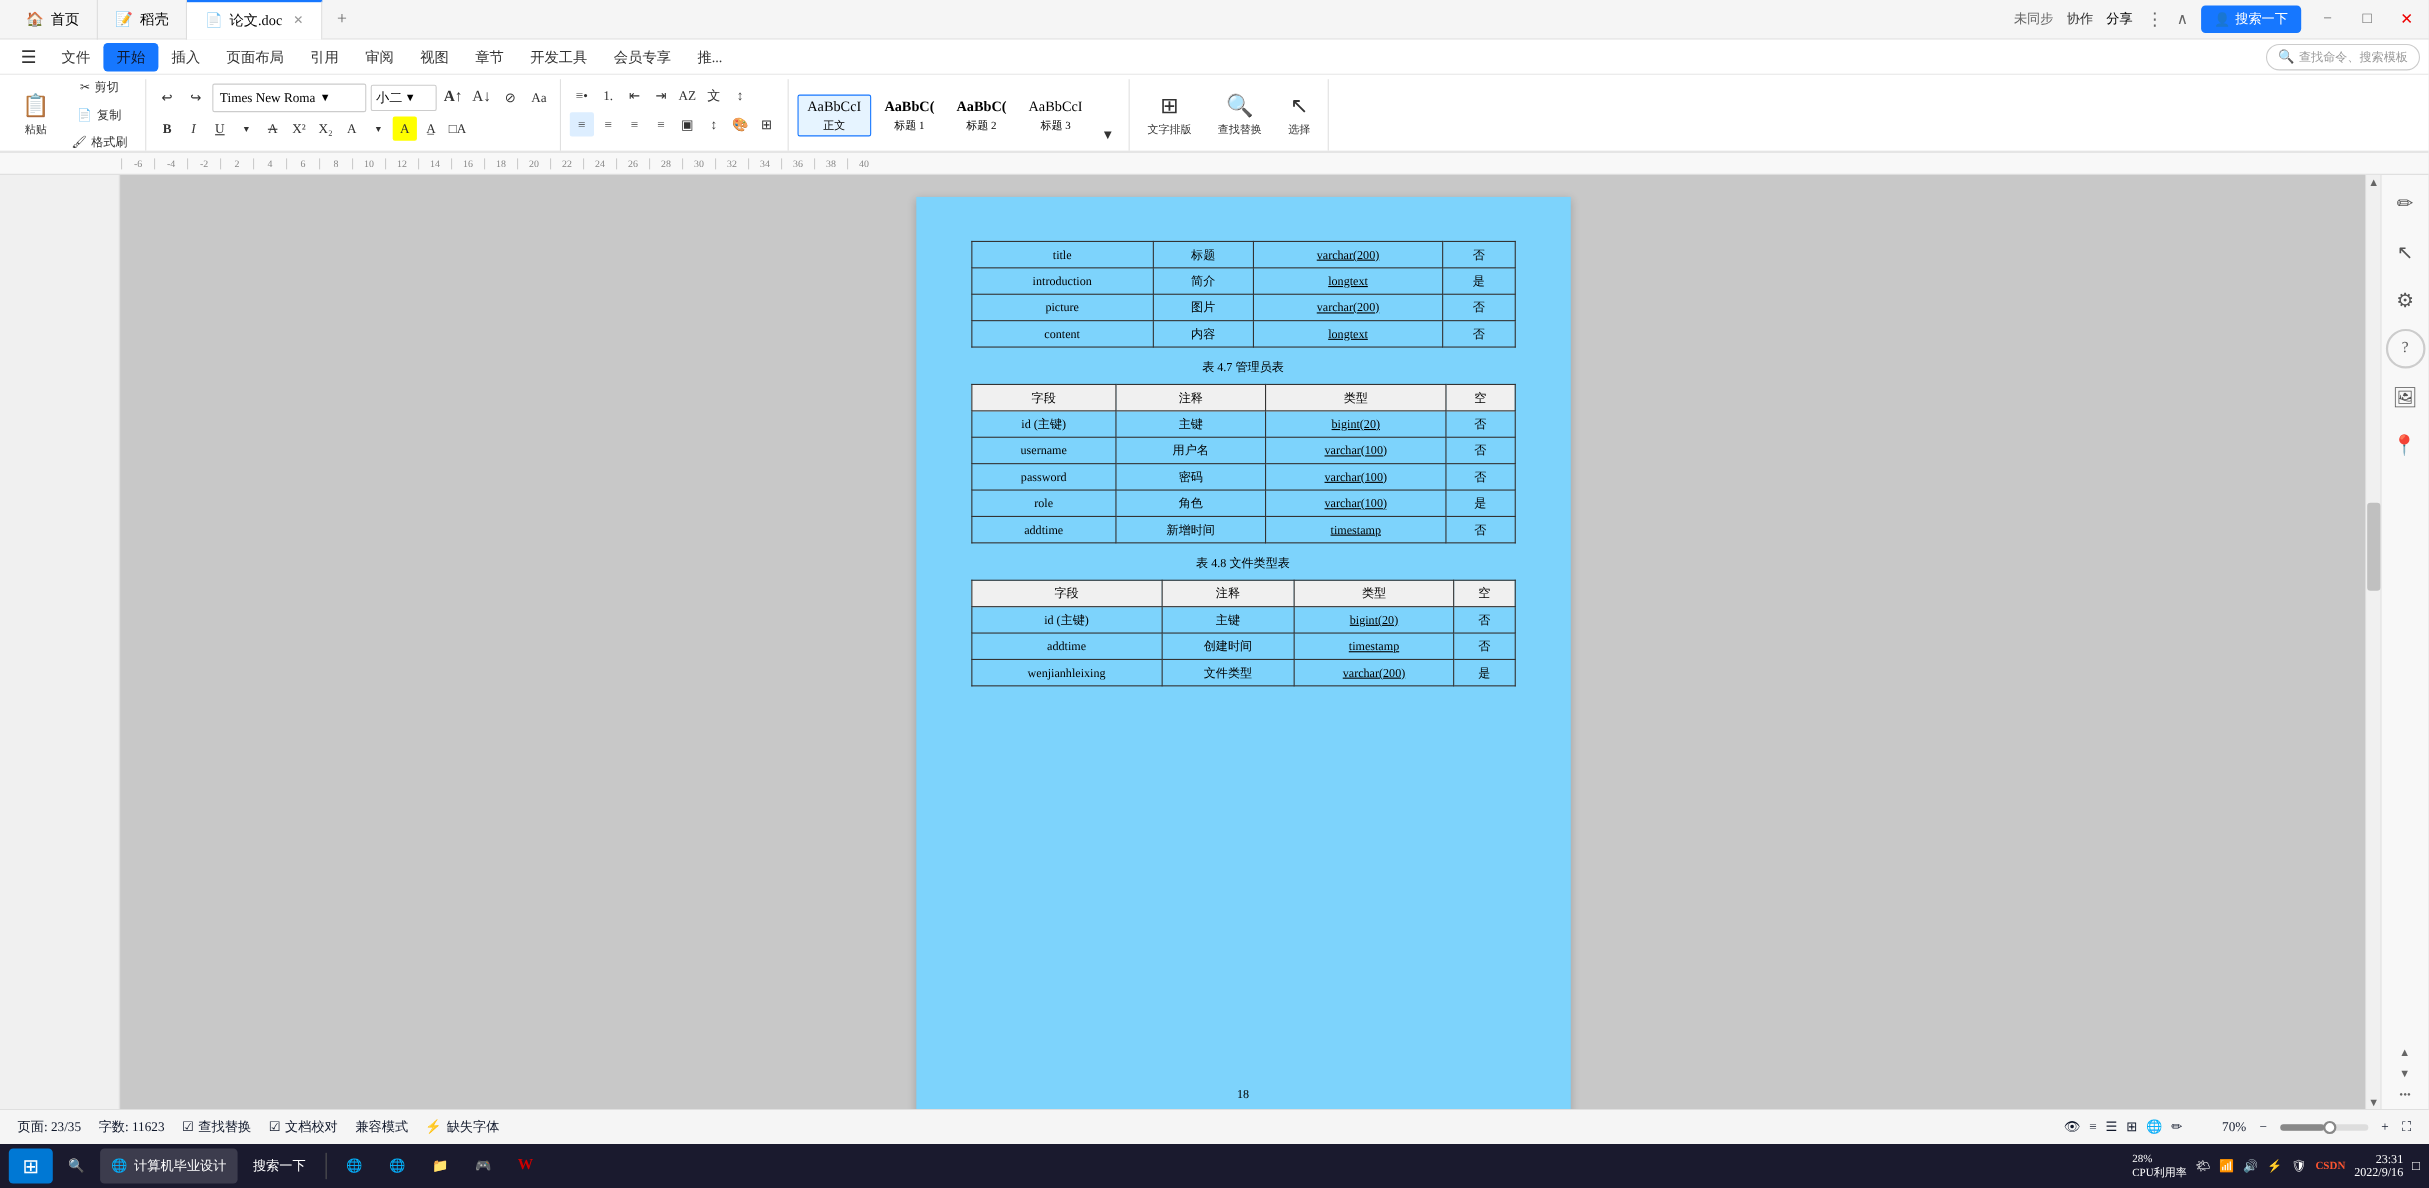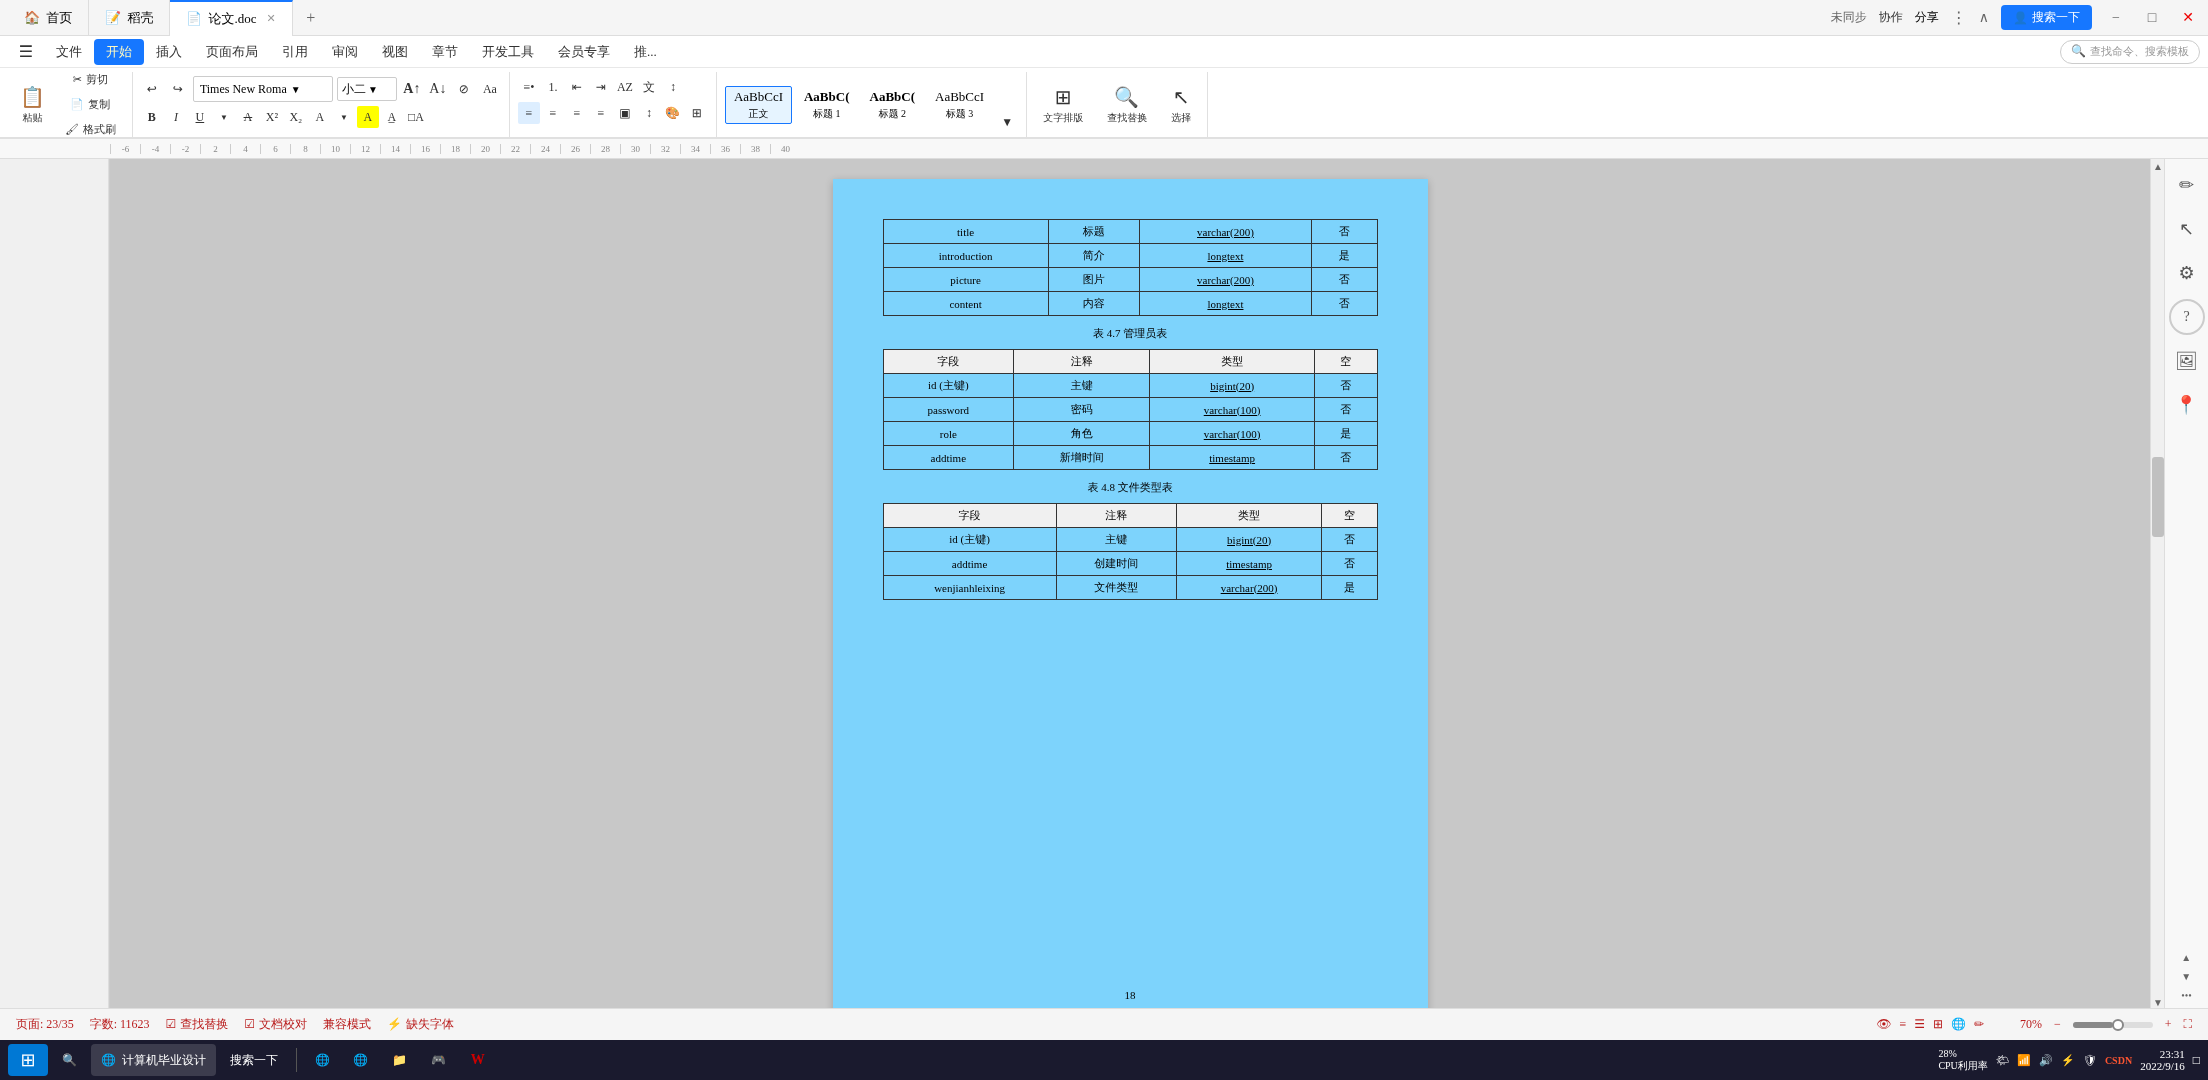--- a/index.html
+++ b/index.html
@@ -86,21 +86,21 @@
       border-bottom: 1px solid #e8e8e8;
     }
     .ribbon-tab {
       padding: 4px 12px;
       font-size: 13px;
       color: #333;
       cursor: pointer;
     }
     .ribbon-tab.active {
       background: #1677ff;
-      color: #fef9c3;
+      color: #0f172a;
       border-radius: 4px;
     }
     .ribbon-group {
       display: flex;
       align-items: center;
       gap: 4px;
       padding: 0 8px;
       border-right: 1px solid #e0e0e0;
       height: 100%;
     }
@@ -222,21 +222,21 @@
 
     
     .status-bar {
       height: 32px;
       background: #f5f5f5;
       border-top: 1px solid #ddd;
       display: flex;
       align-items: center;
       padding: 0 16px;
       font-size: 12px;
-      color: #b91c1c;
+      color: #0f172a;
       gap: 16px;
       position: fixed;
       bottom: 40px;
       left: 0;
       right: 0;
     }
     .status-right {
       margin-left: auto;
       display: flex;
       align-items: center;
@@ -595,20 +595,26 @@
             <th>注释</th>
             <th>类型</th>
             <th>空</th>
           </tr>
         </thead>
         <tbody id="table47-body">
         <tr>
               <td>id (主键)</td>
               <td>主键</td>
               <td style="text-decoration: underline;">bigint(20)</td>
+              <td>否</td>
+            </tr>
+            <tr>
+              <td>username</td>
+              <td>用户名</td>
+              <td style="text-decoration: underline;">varchar(100)</td>
               <td>否</td>
             </tr>
             <tr>
               <td>password</td>
               <td>密码</td>
               <td style="text-decoration: underline;">varchar(100)</td>
               <td>否</td>
             </tr>
             <tr>
               <td>role</td>

